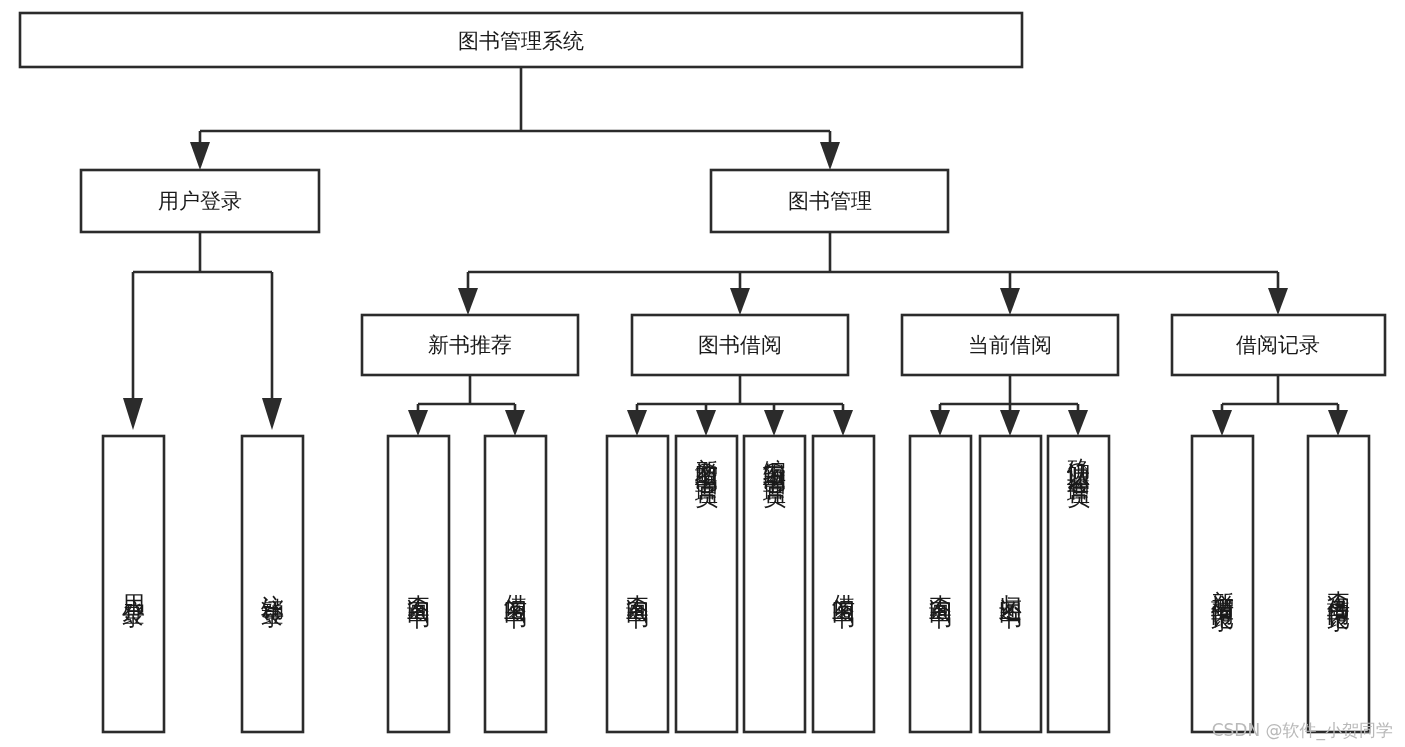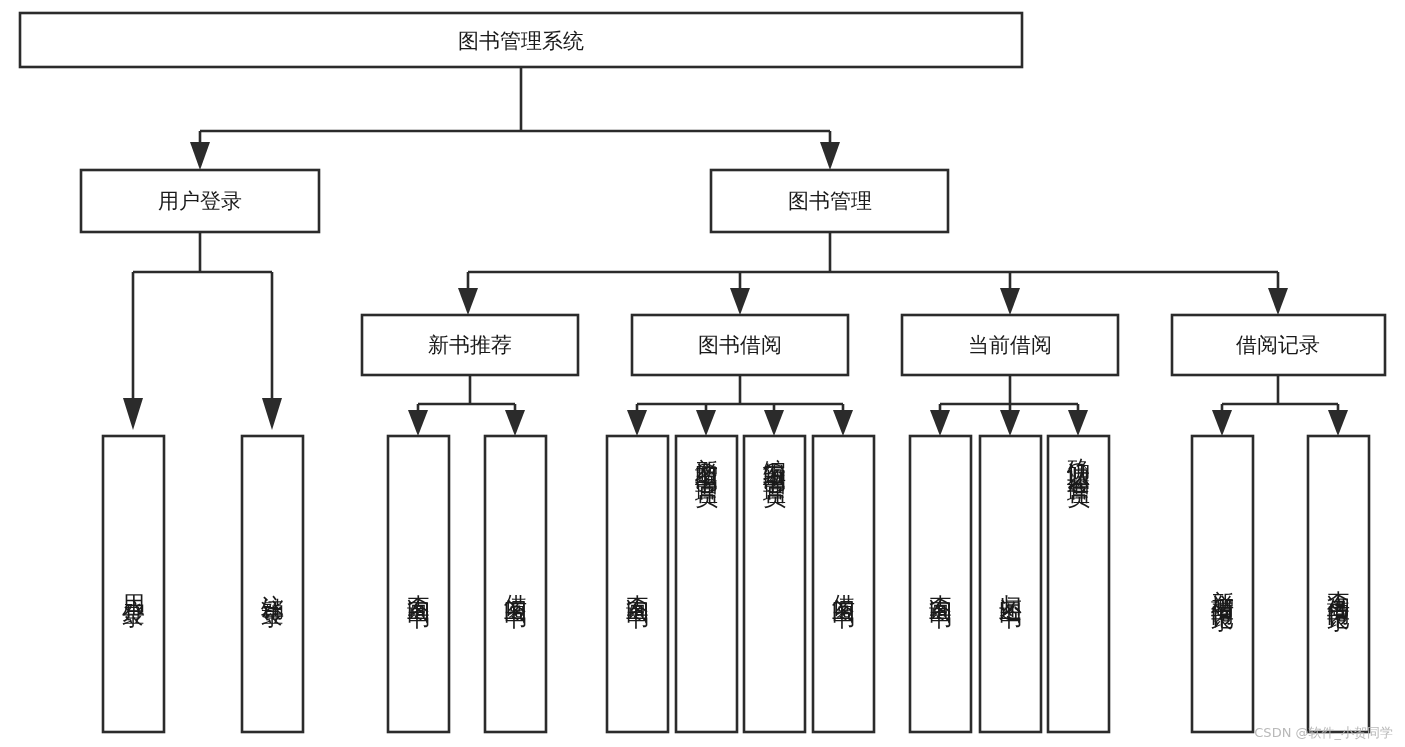--- a/index.html
+++ b/index.html
@@ -46,21 +46,21 @@
   }
   .arrow-head {
     fill: #2b2b2b;
     stroke: none;
   }
   .watermark {
     position: absolute;
     right: 12px;
     bottom: 5px;
     font-family: "DejaVu Sans", "Liberation Sans", sans-serif;
-    font-size: 13px;
+    font-size: 17px;
     color: #b9b9b9;
     white-space: nowrap;
     user-select: none;
   }
   .vtext-box {
     position: absolute;
     display: flex;
     align-items: center;
     justify-content: center;
     box-sizing: border-box;

